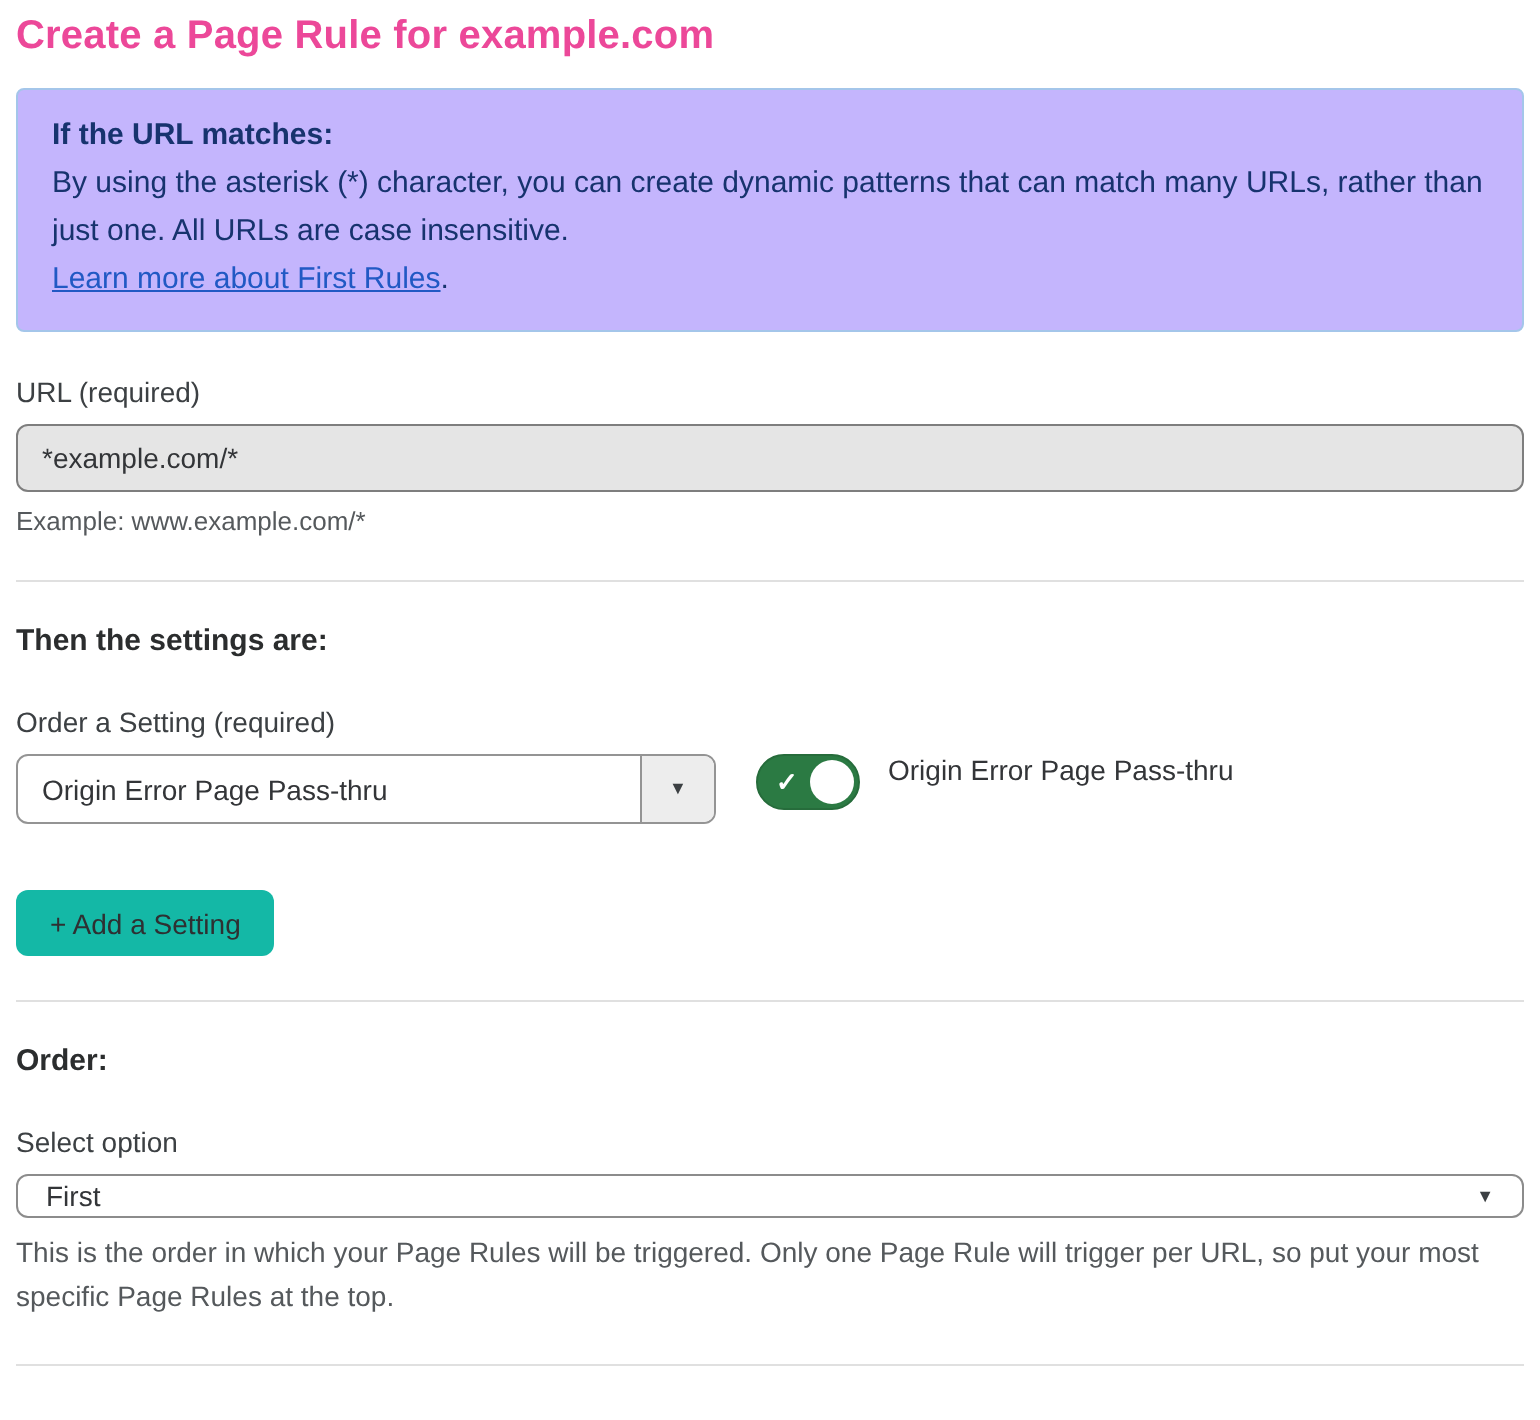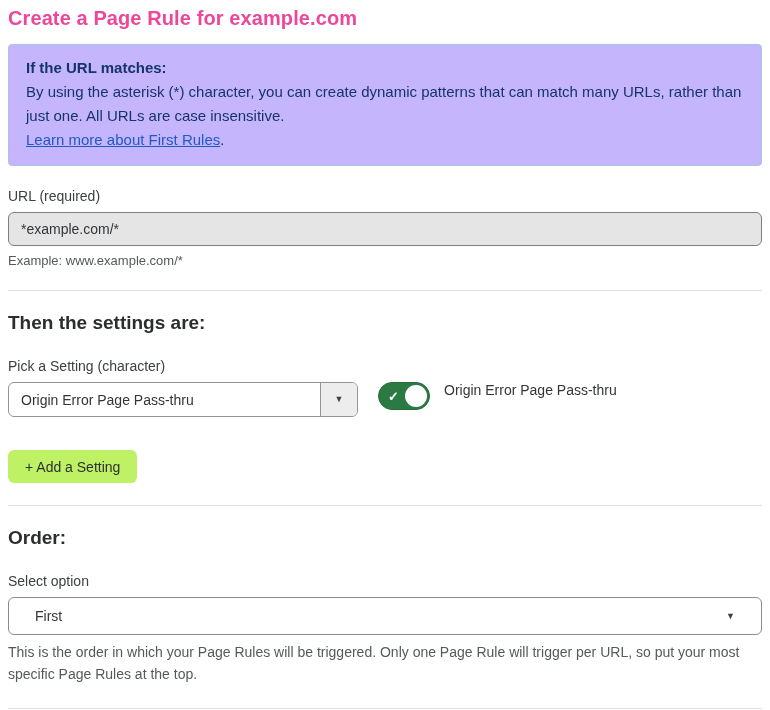--- a/index.html
+++ b/index.html
@@ -65,21 +65,21 @@
   }
 
   .divider {
     border: none;
     border-top: 1px solid #e0e0e0;
     margin: 22px 0 0 0;
   }
 
   h2.section-heading {
     margin-top: 21px;
-    font-size: 19px;
+    font-size: 15px;
     font-weight: 700;
     color: #2b2d2e;
   }
 
   .settings-row {
     margin-top: 8px;
     display: flex;
   }
 
   .picker {
@@ -155,33 +155,33 @@
     align-items: center;
     justify-content: center;
     height: 33px;
     border: none;
     border-radius: 6px;
     font-size: 14px;
     font-family: "Liberation Sans", sans-serif;
     cursor: pointer;
     padding: 0 17px;
   }
-  .btn-gray { background: #bef264; color: #2e3032; }
+  .btn-gray { background: #14b8a6; color: #2e3032; }
   .add-setting-btn { margin-top: 33px; }
 
   .big-select {
     margin-top: 8px;
     display: flex;
     align-items: center;
     justify-content: space-between;
     width: 100%;
-    height: 38px;
+    height: 22px;
     border: 1px solid #8c8c8c;
     border-radius: 6px;
-    padding: 0 26px;
+    padding: 0 14px;
     font-size: 14px;
     color: #333538;
     background: #fff;
     cursor: pointer;
     gap: 17px;
   }
 
   .order-helper {
     margin-top: 6px;
     font-size: 14px;
@@ -212,21 +212,21 @@
   <div class="field-label mt-22">URL (required)</div>
 
   <input class="text-input" type="text" value="*example.com/*" style="">
 
   <div class="helper-text">Example: www.example.com/*</div>
 
   <hr class="divider">
 
   <h2 class="section-heading">Then the settings are:</h2>
 
-  <div class="field-label mt-24">Pick a Setting (character)</div>
+  <div class="field-label mt-24">Order a Setting (required)</div>
 
   <div class="settings-row">
     <div class="picker">
       <div class="picker-value">Origin Error Page Pass-thru</div>
       <div class="picker-arrow-seg">
         <span class="arrow-glyph">▼</span>
       </div>
     </div>
 
     <div class="toggle">

